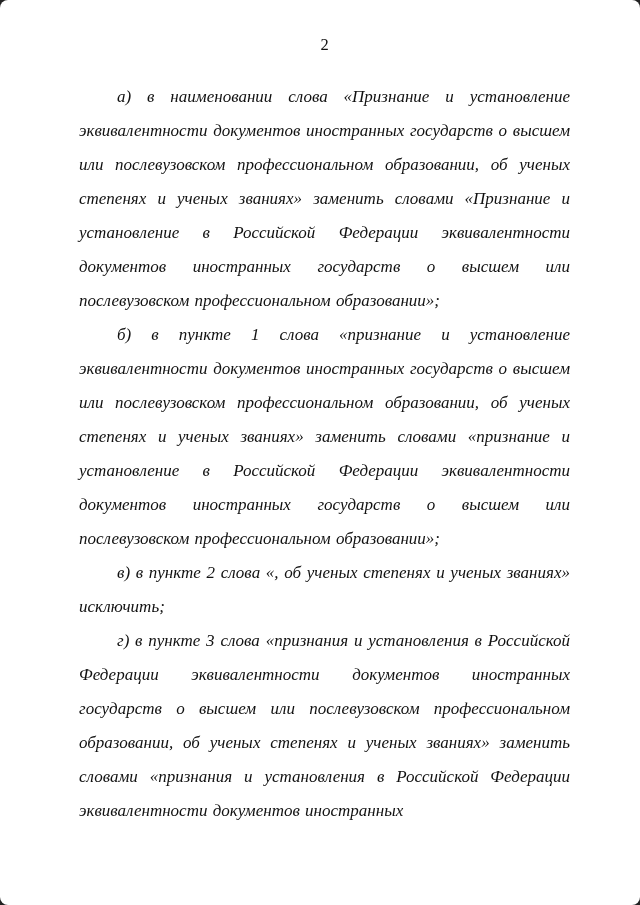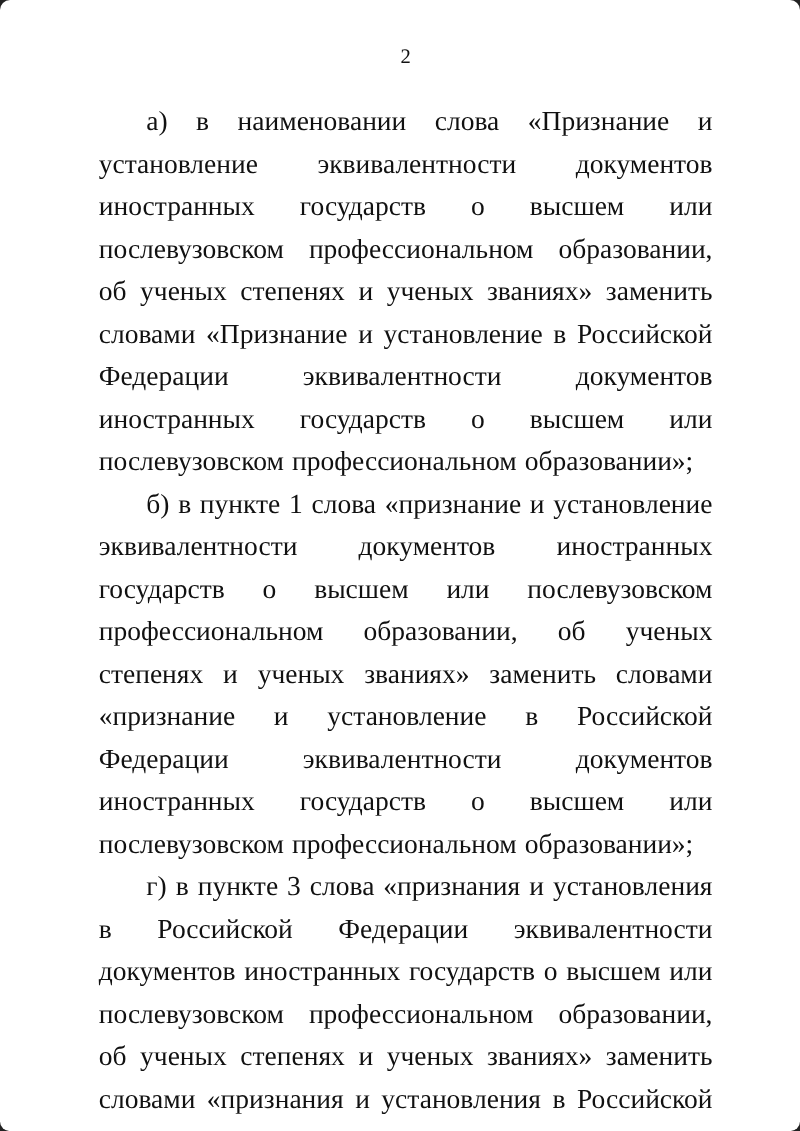--- a/index.html
+++ b/index.html
@@ -25,29 +25,31 @@
       text-align: center;
       font-size: 16.5px;
       line-height: 22px;
       margin: 0 0 24px 0;
     }
     .content p {
       margin: 0;
       padding: 0;
       text-align: justify;
       text-indent: 38px;
-      font-size: 22px;
+      font-size: 17px;
       line-height: 34px;
       word-spacing: 1px;
+      font-style: italic;
     }
   </style>
 </head>
 <body>
 
 <div class="page">
   <div class="page-number">2</div>
 
   <div class="content">
     <p>а) в наименовании слова «Признание и установление эквивалентности документов иностранных государств о высшем или послевузовском профессиональном образовании, об ученых степенях и ученых званиях» заменить словами «Признание и установление в Российской Федерации эквивалентности документов иностранных государств о высшем или послевузовском профессиональном образовании»;</p>
     <p>б) в пункте 1 слова «признание и установление эквивалентности документов иностранных государств о высшем или послевузовском профессиональном образовании, об ученых степенях и ученых званиях» заменить словами «признание и установление в Российской Федерации эквивалентности документов иностранных государств о высшем или послевузовском профессиональном образовании»;</p>
+    <p>в) в пункте 2 слова «, об ученых степенях и ученых званиях» исключить;</p>
     <p>г) в пункте 3 слова «признания и установления в Российской Федерации эквивалентности документов иностранных государств о высшем или послевузовском профессиональном образовании, об ученых степенях и ученых званиях» заменить словами «признания и установления в Российской Федерации эквивалентности документов иностранных</p>
   </div>
 </div>
 
 </body></html>

